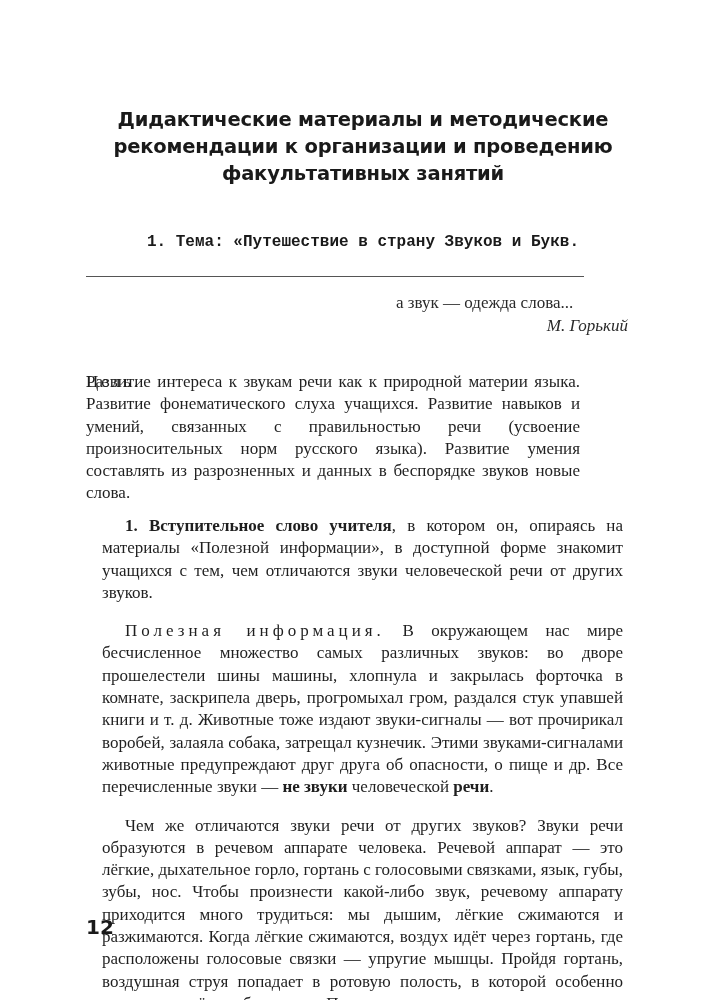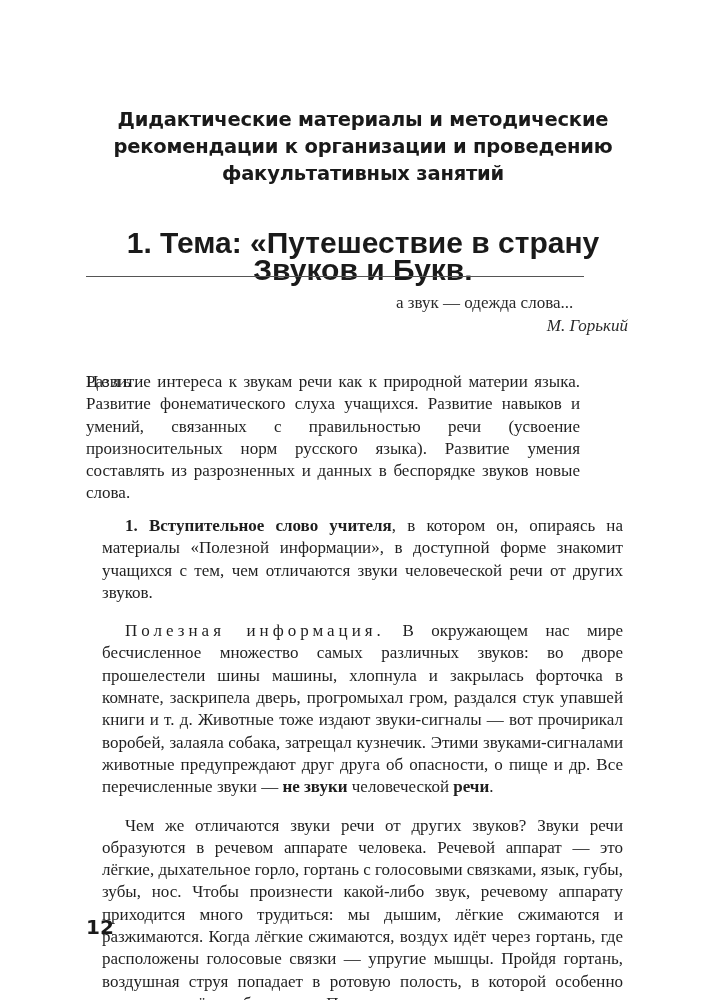--- a/index.html
+++ b/index.html
@@ -33,22 +33,22 @@
       color: #1a1a1a;
       letter-spacing: -0.2px;
       margin-top: 12px;
     }
     .topic-heading {
       position: absolute;
       left: 0;
       top: 229px;
       width: 554px;
       text-align: center;
-      font-family: Liberation Sans, sans-serif;
-      font-size: 30px;
+      font-family: Liberation Mono, monospace;
+      font-size: 16px;
       line-height: 27px;
       color: #1a1a1a;
     }
     .topic-heading b { font-weight: bold; }
     .rule {
       position: absolute;
       left: 0;
       top: 276px;
       width: 498px;
       height: 0;

